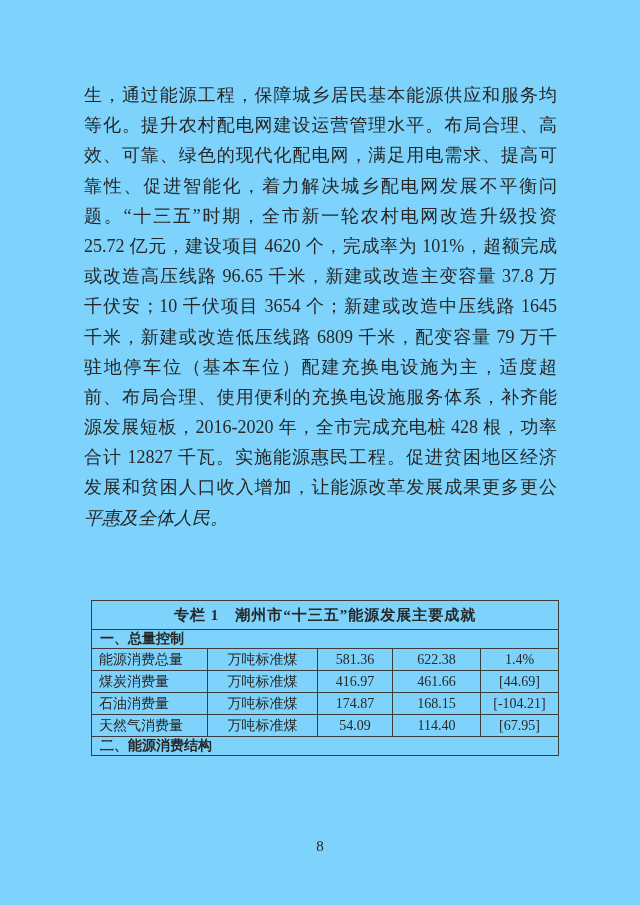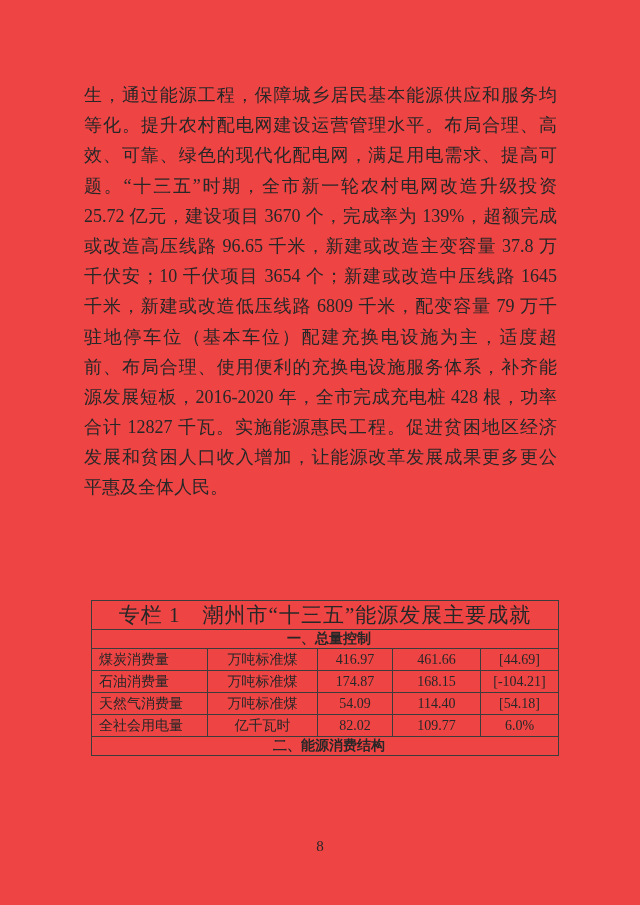--- a/index.html
+++ b/index.html
@@ -1,66 +1,67 @@
 <!DOCTYPE html>
 <html><head>
 <meta charset="utf-8">
 <style>
   html,body{margin:0;padding:0;background:#ffffff;}
   .page{
-    position:relative;width:640px;height:905px;background:#ef4444;
+    position:relative;width:640px;height:905px;background:#7dd3fc;
     font-family:"Liberation Serif","DejaVu Serif",serif;color:#272727;
     overflow:hidden;
   }
   
   .body-text{position:absolute;left:84px;top:80px;width:473px;}
   .tline{
     font-size:18px;line-height:30.2px;height:30.2px;
     text-align:justify;text-align-last:justify;-moz-text-align-last:justify;
     white-space:normal;overflow:hidden;
   }
-  .tline.last{text-align-last:left;-moz-text-align-last:left;}
+  .tline.last{text-align-last:left;font-style:italic;-moz-text-align-last:left;}
   .seg{font-weight:400;}
   .seg.b{font-weight:400;}
   
   .box-table{
     position:absolute;left:91px;top:600px;width:467px;
     border-collapse:collapse;table-layout:fixed;
     font-family:"Liberation Serif","DejaVu Serif",serif;color:#272727;
   }
   .box-table td,.box-table th{border:1px solid #3c3c3c;padding:0;vertical-align:middle;}
   .box-table{border:1.5px solid #3c3c3c;}
   .row-title td{
-    height:28px;font-size:21px;font-weight:400;text-align:center;letter-spacing:1px;
+    height:28px;font-size:15px;font-weight:700;text-align:center;letter-spacing:1px;
   }
   .row-header th{
     height:36px;font-size:14px;font-weight:700;text-align:center;
     white-space:pre-line;line-height:17px;
   }
   .row-section td{
-    height:16px;font-size:14px;font-weight:700;text-align:center;padding-left:8px;
+    height:16px;font-size:14px;font-weight:700;text-align:left;padding-left:8px;
   }
   .row-data td{height:21px;font-size:14px;text-align:center;}
   .row-data td.c0{text-align:left;padding-left:7px;}
   
   .page-number{
     position:absolute;left:0;top:838px;width:640px;text-align:center;
     font-size:15px;color:#272727;
   }
 </style>
 </head>
 <body>
 
 <div class="page">
   <div class="body-text">
       <div class="tline"><span class="seg">生，通过能源工程，保障城乡居民基本能源供应和服务均</span></div>
       <div class="tline"><span class="seg">等化。</span><span class="seg b">提升农村配电网建设运营管理水平。</span><span class="seg">布局合理、高</span></div>
       <div class="tline"><span class="seg">效、可靠、绿色的现代化配电网，满足用电需求、提高可</span></div>
+      <div class="tline"><span class="seg">靠性、促进智能化，着力解决城乡配电网发展不平衡问</span></div>
       <div class="tline"><span class="seg">题。“十三五”时期，全市新一轮农村电网改造升级投资</span></div>
-      <div class="tline"><span class="seg">25.72 亿元，建设项目 3670 个，完成率为 139%，超额完成</span></div>
+      <div class="tline"><span class="seg">25.72 亿元，建设项目 4620 个，完成率为 101%，超额完成</span></div>
       <div class="tline"><span class="seg">或改造高压线路 96.65 千米，新建或改造主变容量 37.8 万</span></div>
       <div class="tline"><span class="seg">千伏安；10 千伏项目 3654 个；新建或改造中压线路 1645</span></div>
       <div class="tline"><span class="seg">千米，新建或改造低压线路 6809 千米，配变容量 79 万千</span></div>
       <div class="tline"><span class="seg">驻地停车位（基本车位）配建充换电设施为主，适度超</span></div>
       <div class="tline"><span class="seg">前、布局合理、使用便利的充换电设施服务体系，补齐能</span></div>
       <div class="tline"><span class="seg">源发展短板，2016-2020 年，全市完成充电桩 428 根，功率</span></div>
       <div class="tline"><span class="seg">合计 12827 千瓦。</span><span class="seg b">实施能源惠民工程。</span><span class="seg">促进贫困地区经济</span></div>
       <div class="tline"><span class="seg">发展和贫困人口收入增加，让能源改革发展成果更多更公</span></div>
       <div class="tline last"><span class="seg">平惠及全体人民。</span></div>
     </div>
@@ -74,46 +75,46 @@
       <col style="width:78px">
     </colgroup>
     <tbody id="table-body">
         <tr class="row-title">
           <td colspan="5">专栏 1　潮州市“十三五”能源发展主要成就</td>
         </tr>
         <tr class="row-section">
           <td colspan="5">一、总量控制</td>
         </tr>
         <tr class="row-data">
+          <td class="c0">能源消费总量</td>
+          <td class="c1">万吨标准煤</td>
+          <td class="c2">581.36</td>
+          <td class="c3">622.38</td>
+          <td class="c4">1.4%</td>
+        </tr>
+        <tr class="row-data">
           <td class="c0">煤炭消费量</td>
           <td class="c1">万吨标准煤</td>
           <td class="c2">416.97</td>
           <td class="c3">461.66</td>
           <td class="c4">[44.69]</td>
         </tr>
         <tr class="row-data">
           <td class="c0">石油消费量</td>
           <td class="c1">万吨标准煤</td>
           <td class="c2">174.87</td>
           <td class="c3">168.15</td>
           <td class="c4">[-104.21]</td>
         </tr>
         <tr class="row-data">
           <td class="c0">天然气消费量</td>
           <td class="c1">万吨标准煤</td>
           <td class="c2">54.09</td>
           <td class="c3">114.40</td>
-          <td class="c4">[54.18]</td>
-        </tr>
-        <tr class="row-data">
-          <td class="c0">全社会用电量</td>
-          <td class="c1">亿千瓦时</td>
-          <td class="c2">82.02</td>
-          <td class="c3">109.77</td>
-          <td class="c4">6.0%</td>
+          <td class="c4">[67.95]</td>
         </tr>
         <tr class="row-section">
           <td colspan="5">二、能源消费结构</td>
         </tr>
       </tbody>
   </table>
 
   <div class="page-number">8</div>
 </div>
 

